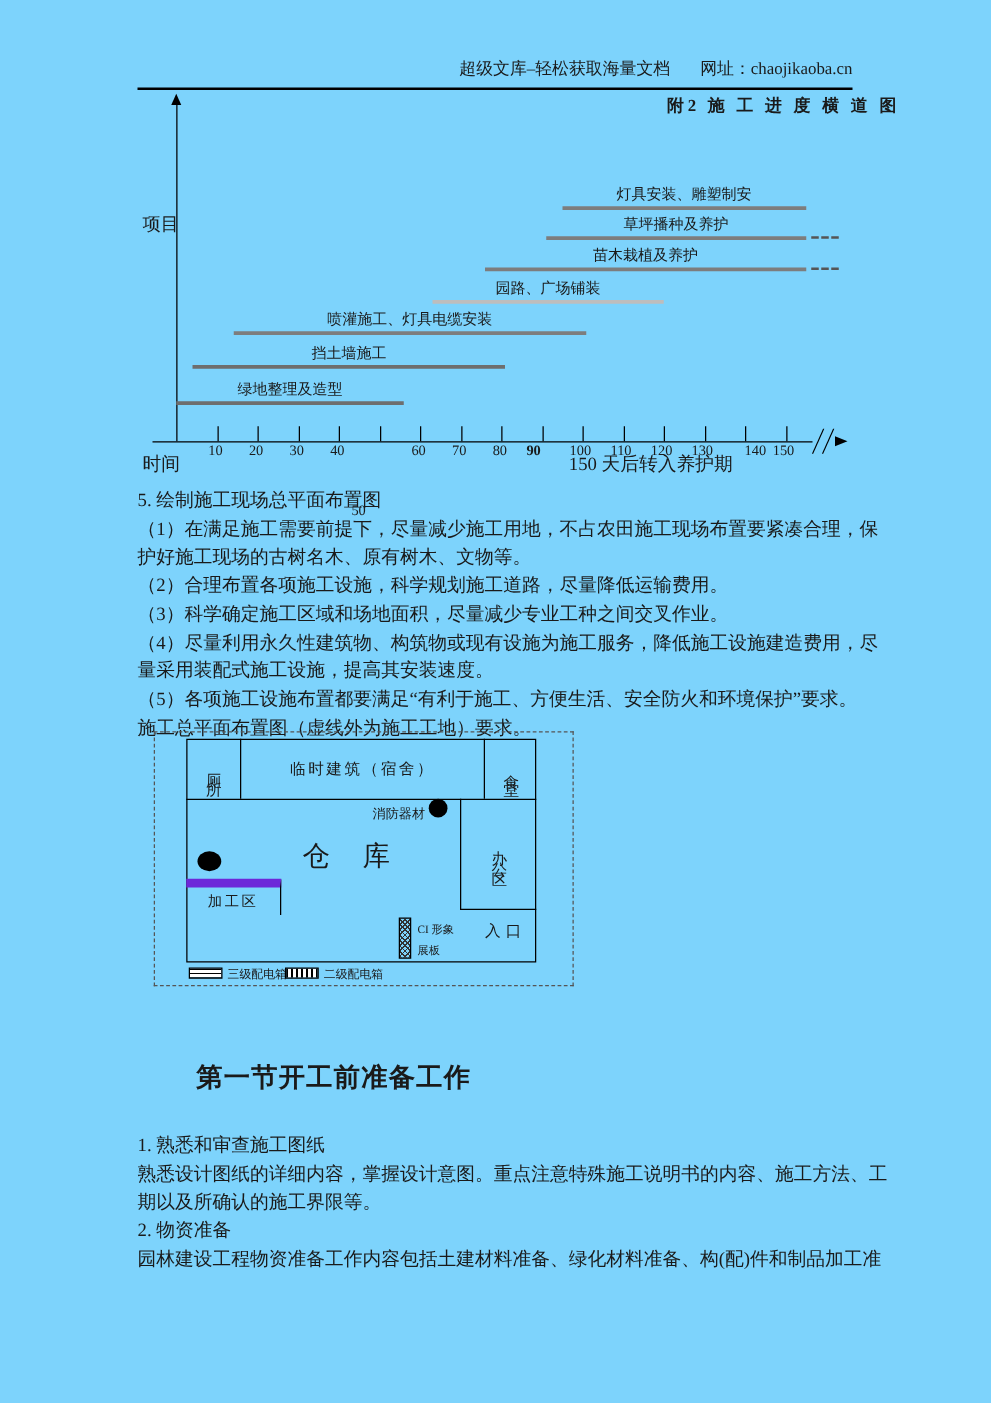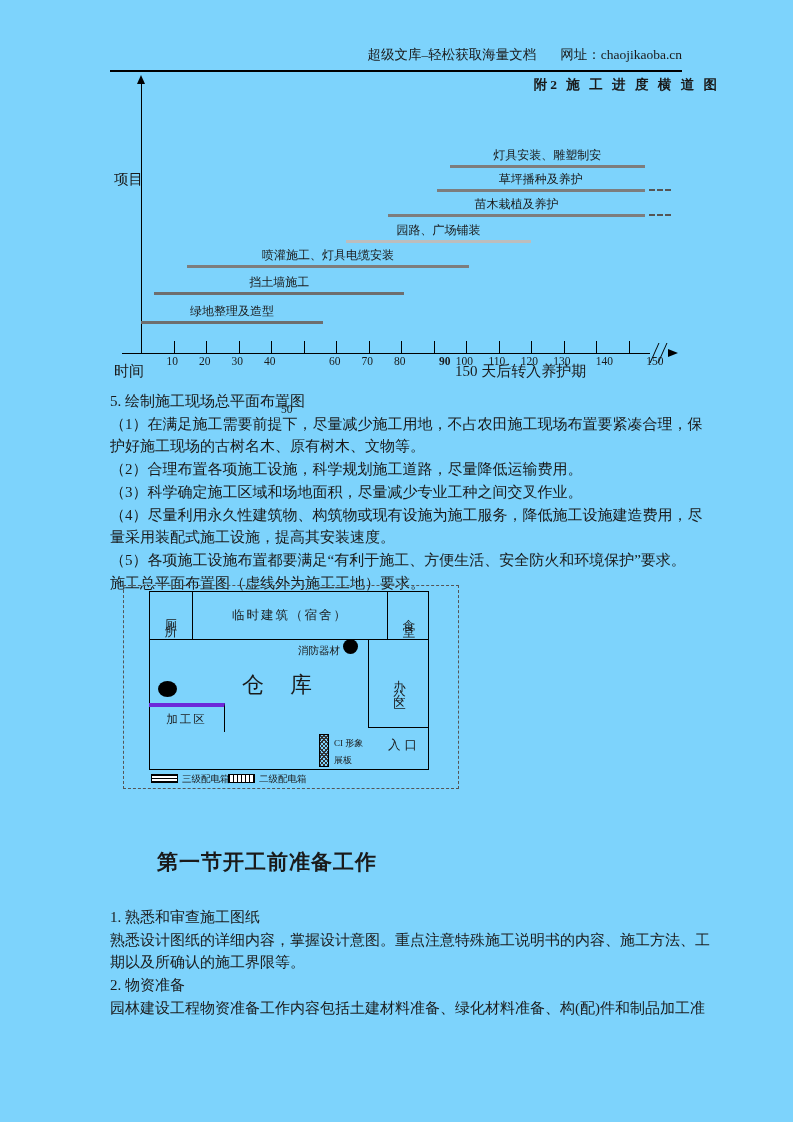--- a/index.html
+++ b/index.html
@@ -83,33 +83,33 @@
         <div class="g-ticklab" style="left: 161px;">40</div>
         <div class="g-tick" style="left: 193.5px;"></div>
         <div class="g-ticklab" style="left: 178px; margin-top: 48px;">50</div>
         <div class="g-tick" style="left: 226px;"></div>
         <div class="g-ticklab" style="left: 226px;">60</div>
         <div class="g-tick" style="left: 258.5px;"></div>
         <div class="g-ticklab" style="left: 258.5px;">70</div>
         <div class="g-tick" style="left: 291px;"></div>
         <div class="g-ticklab" style="left: 291px;">80</div>
         <div class="g-tick" style="left: 323.5px;"></div>
-        <div class="g-ticklab" style="left: 336px; font-weight: bold;">90</div>
+        <div class="g-ticklab" style="left: 318px; font-weight: bold;">90</div>
         <div class="g-tick" style="left: 356px;"></div>
         <div class="g-ticklab" style="left: 356px;">100</div>
         <div class="g-tick" style="left: 388.5px;"></div>
         <div class="g-ticklab" style="left: 388.5px;">110</div>
         <div class="g-tick" style="left: 421px;"></div>
         <div class="g-ticklab" style="left: 421px;">120</div>
         <div class="g-tick" style="left: 453.5px;"></div>
         <div class="g-ticklab" style="left: 453.5px;">130</div>
         <div class="g-tick" style="left: 486px;"></div>
         <div class="g-ticklab" style="left: 486px; margin-left: 10px;">140</div>
         <div class="g-tick" style="left: 518.5px;"></div>
-        <div class="g-ticklab" style="left: 518.5px; margin-left: 28px;">150</div>
+        <div class="g-ticklab" style="left: 518.5px;">150</div>
       </div>
     <div id="gantt-rows">
         <div class="g-bar" style="left: 339.75px; width: 195px; top: 93px; background: rgb(125, 125, 125);"></div>
         <div class="g-tasklab" style="left: 437.25px; top: 75px;">灯具安装、雕塑制安</div>
         <div class="g-bar" style="left: 326.75px; width: 208px; top: 117px; background: rgb(125, 125, 125);"></div>
         <div class="g-dash" style="left: 538.75px; width: 22px; top: 117px;"></div>
         <div class="g-tasklab" style="left: 430.75px; top: 99px;">草坪播种及养护</div>
         <div class="g-bar" style="left: 278px; width: 256.75px; top: 142px; background: rgb(125, 125, 125);"></div>
         <div class="g-dash" style="left: 538.75px; width: 22px; top: 142px;"></div>
         <div class="g-tasklab" style="left: 406.375px; top: 124px;">苗木栽植及养护</div>
@@ -155,21 +155,21 @@
     <div class="abs" style="left:244px;top:53px;width:61px;height:89px;border-left:1px solid #000;border-bottom:1px solid #000;display:flex;align-items:center;justify-content:center;">
       <span class="vtext cell-label" style="letter-spacing:9px">办公区</span>
     </div>
 
     <div class="abs" style="left:174px;top:58px;font-size:10.5px;">消防器材</div>
     <div class="dot" style="left:219px;top:53px;width:15px;height:15px;"></div>
 
     <div class="abs" style="left:118px;top:84px;font-size:22px;letter-spacing:2px;">仓　库</div>
     <div class="dot" style="left:34px;top:95px;width:19px;height:16px;"></div>
 
-    <div class="abs" style="left:25px;top:117px;width:76px;height:29px;border-top:4px solid #6d28d9;border-right:1px solid #000;display:flex;align-items:center;justify-content:center;">
+    <div class="abs" style="left:25px;top:117px;width:76px;height:29px;border-top:7px solid #6d28d9;border-right:1px solid #000;display:flex;align-items:center;justify-content:center;">
       <span style="font-size:11.5px;letter-spacing:2px">加工区</span>
     </div>
 
 
     <div class="abs hatch" style="left:195px;top:148px;width:10px;height:33px;border:1px solid #000;"></div>
     <div class="abs" style="left:210px;top:151px;font-size:9px;">CI 形象</div>
     <div class="abs" style="left:210px;top:168px;font-size:9px;">展板</div>
 
     <div class="abs" style="left:264px;top:151px;font-size:12.5px;letter-spacing:4px;">入口</div>
 

